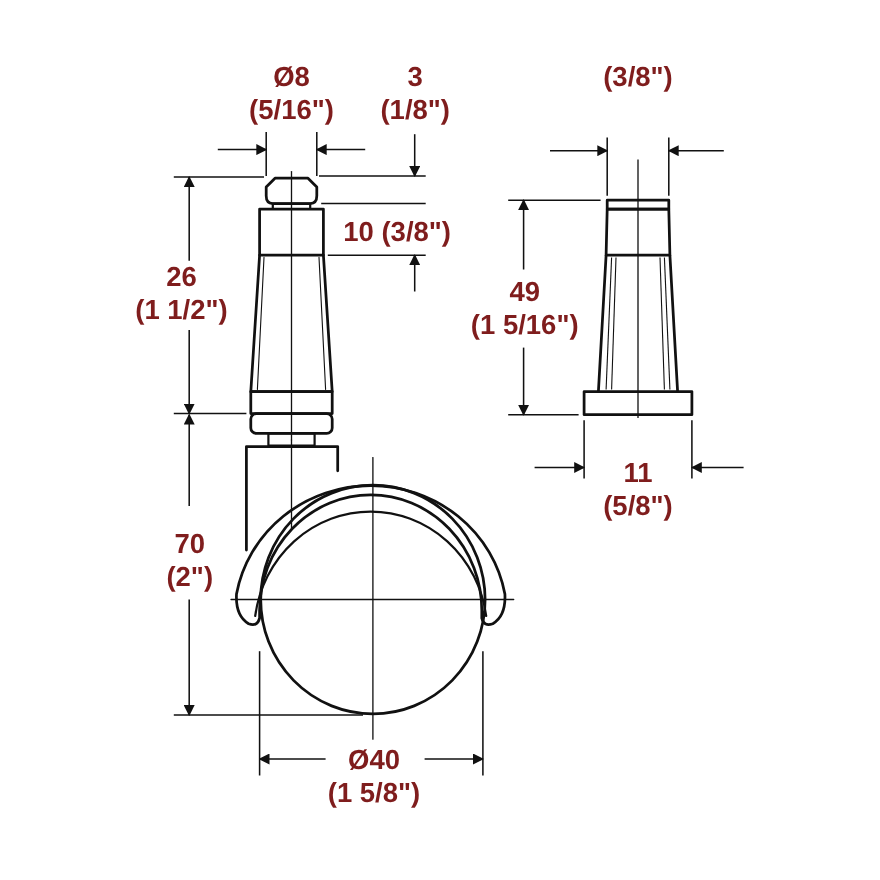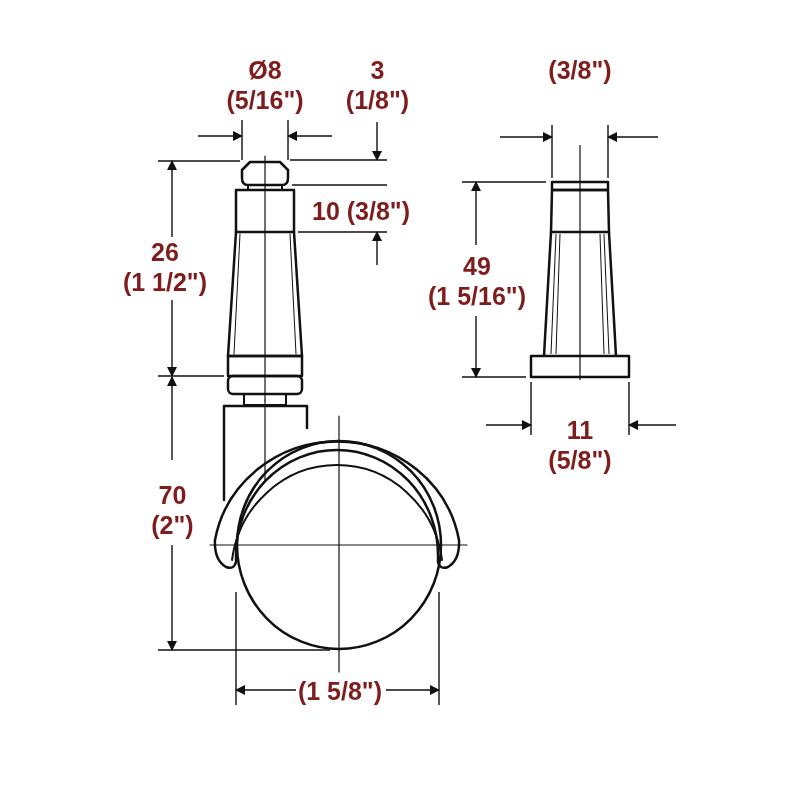--- a/index.html
+++ b/index.html
@@ -137,20 +137,21 @@
   <span>26</span>
   <span>(1 1/2")</span>
 </div>
 
 <div class="lbl" style="left:135px; top:480px; width:75px;">
   <span>70</span>
   <span>(2")</span>
 </div>
 
 <div class="lbl" style="left:280px; top:676px; width:120px;">
+  <span>Ø40</span>
   <span>(1 5/8")</span>
 </div>
 
 <div class="lbl" style="left:530px; top:55px; width:100px;">
   <span>(3/8")</span>
 </div>
 
 <div class="lbl" style="left:412px; top:251px; width:130px;">
   <span>49</span>
   <span>(1 5/16")</span>

